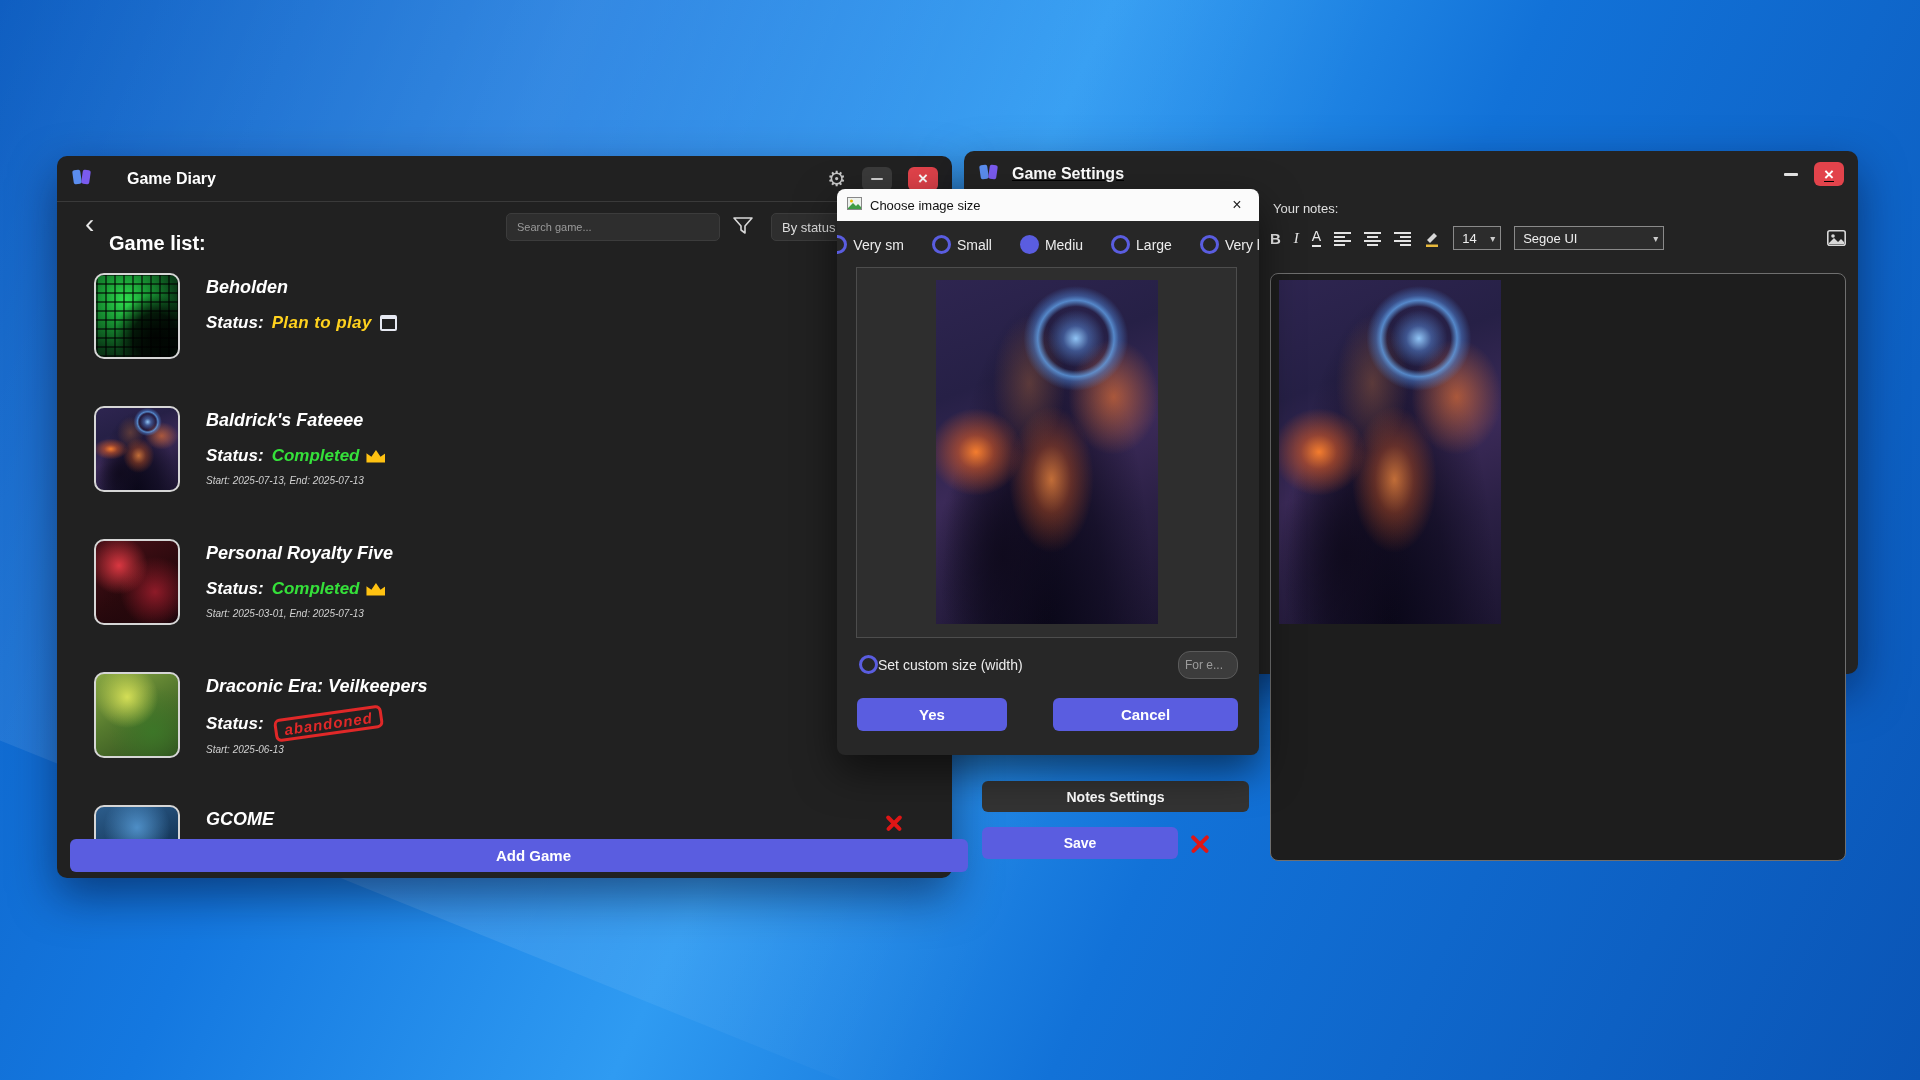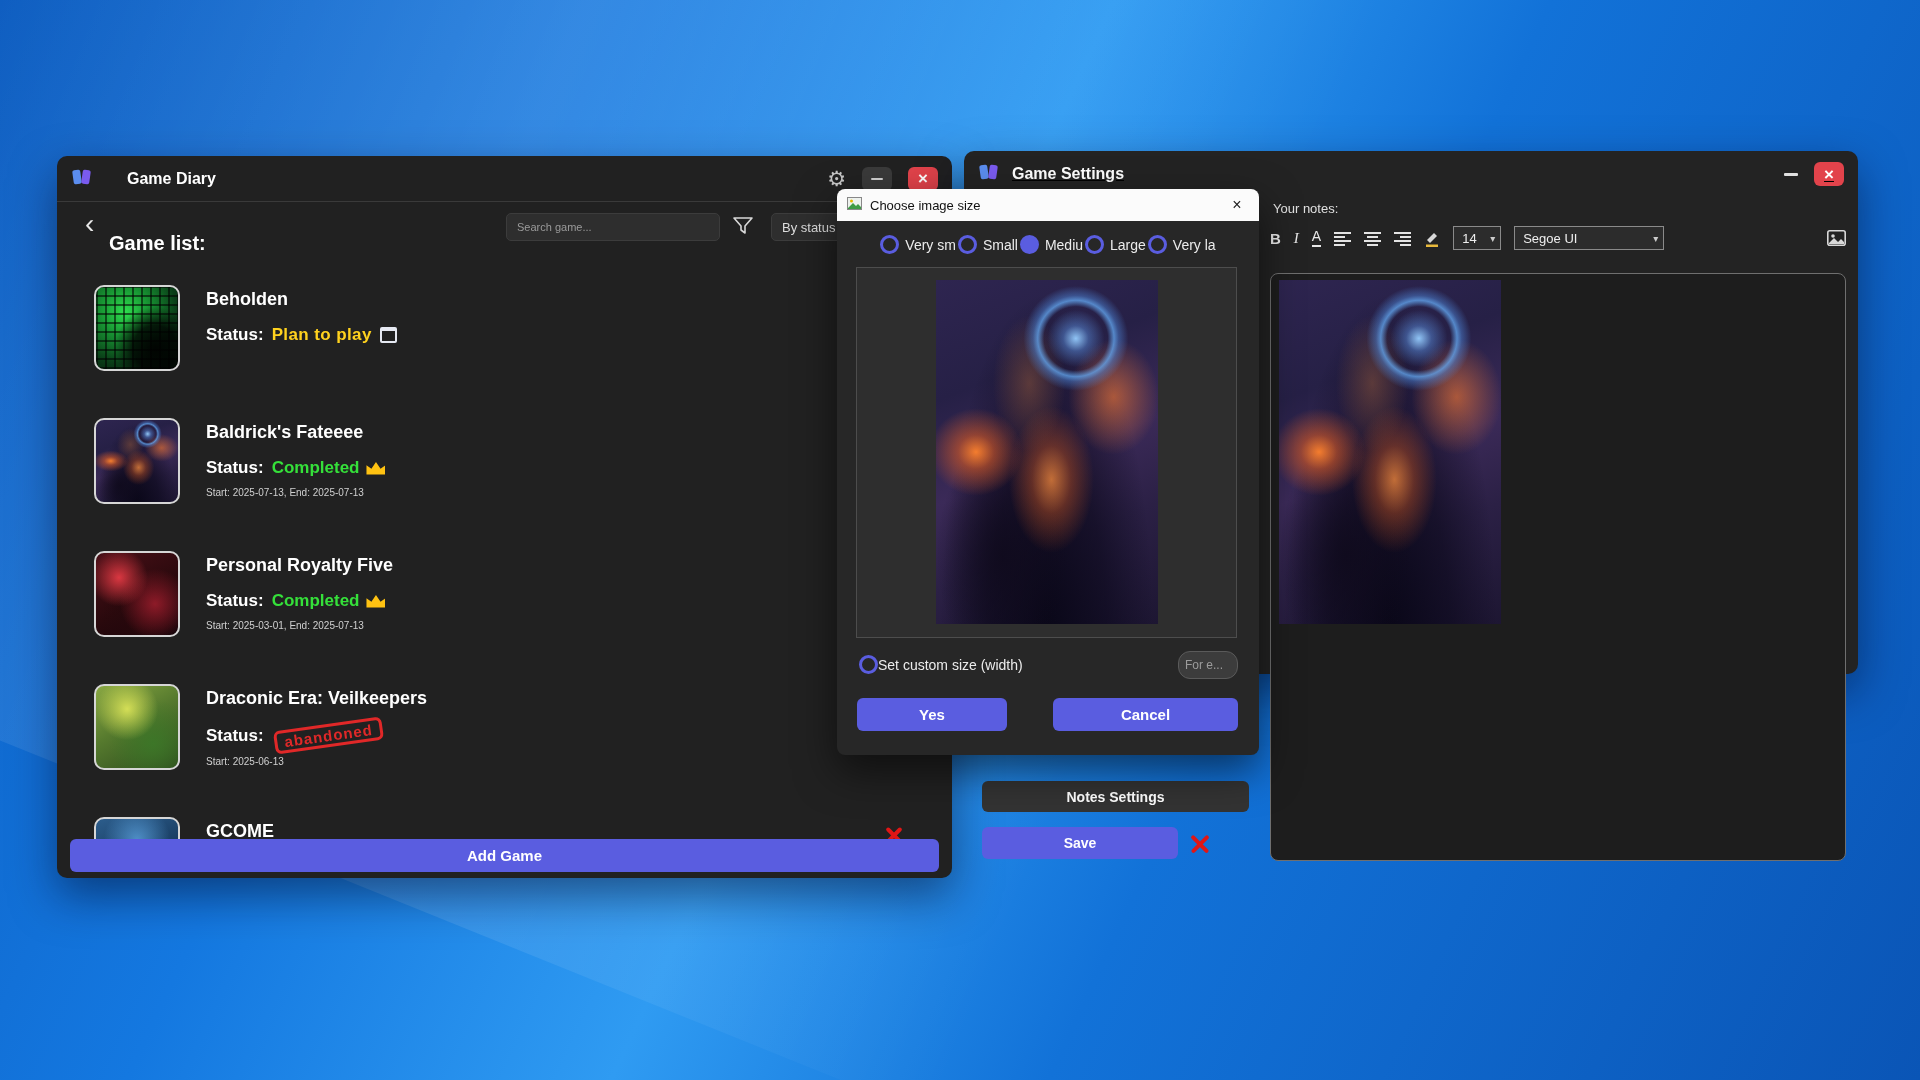--- a/index.html
+++ b/index.html
@@ -25,39 +25,39 @@
   .dash{width:14px;height:3px;background:#e0e0e0;border-radius:1px;}
 
   
   #game-diary{left:57px;top:156px;width:895px;height:722px;z-index:1;}
   .gd-back{position:absolute;left:28px;top:54px;font-size:28px;color:#e8e8e8;line-height:1;}
   .gd-heading{position:absolute;left:52px;top:62px;font-size:20px;font-weight:bold;color:#fff;margin-top:14px;}
   .gd-search{position:absolute;left:449px;top:57px;width:214px;height:28px;background:#2e2e2e;border:1px solid #3c3c3c;border-radius:5px;color:#ddd;padding:0 10px;font-size:11px;box-sizing:border-box;outline:none;}
   .gd-search::placeholder{color:#9a9a9a;}
   .funnel{position:absolute;left:676px;top:61px;}
   .gd-filter{position:absolute;left:714px;top:57px;width:150px;height:28px;background:#2e2e2e;border:1px solid #3c3c3c;border-radius:5px;color:#ddd;font-size:13px;display:flex;align-items:center;justify-content:space-between;padding:0 10px;box-sizing:border-box;}
-  .gd-list{position:absolute;left:37px;top:129px;width:816px;height:566px;overflow:hidden;}
+  .gd-list{position:absolute;left:37px;top:117px;width:816px;height:566px;overflow:hidden;font-style:italic;}
   .game-row{display:flex;margin-bottom:47px;position:relative;}
   .thumb{width:86px;height:86px;border-radius:10px;border:2px solid #d6d6d6;box-sizing:border-box;flex:none;}
   .g-info{margin-left:26px;padding-top:4px;}
   .g-title{font-size:18px;font-weight:bold;color:#fff;}
   .status-line{margin-top:15px;display:flex;align-items:center;font-size:17px;font-weight:bold;color:#fff;}
   .status-value{margin-left:8px;}
   .st-plan{color:#ffd21e;font-weight:800;letter-spacing:.4px;}
   .st-completed{color:#35e03a;}
   .st-abandoned{color:#e02828;border:3px solid #e02828;border-radius:6px;padding:0 7px;transform:rotate(-8deg);font-size:15px;letter-spacing:1px;display:inline-block;margin-left:10px;}
   .g-dates{margin-top:9px;font-size:10px;color:#d0d0d0;}
   .cal-icon{display:inline-block;width:13px;height:10px;border:2px solid #e6e9f2;border-top-width:4px;border-radius:2px;margin-left:8px;}
   .crown-icon{display:inline-block;width:19px;height:13px;margin-left:7px;background:#ffc212;clip-path:polygon(0 100%,0 28%,26% 55%,50% 4%,74% 55%,100% 28%,100% 100%);}
   .cross{position:relative;display:inline-block;}
   .cross::before,.cross::after{content:"";position:absolute;left:50%;top:50%;width:100%;height:3.5px;background:#e01616;border-radius:2px;}
   .cross::before{transform:translate(-50%,-50%) rotate(45deg);}
   .cross::after{transform:translate(-50%,-50%) rotate(-45deg);}
   .row-close{position:absolute;right:6px;top:8px;width:20px;height:20px;}
-  .add-game{position:absolute;left:13px;top:683px;width:869px;height:33px;background:#5a5de0;border-radius:6px;color:#fff;font-weight:bold;font-size:15px;display:flex;align-items:center;justify-content:center;}
+  .add-game{position:absolute;left:13px;top:683px;width:869px;height:33px;background:#5a5de0;border-radius:6px;color:#fff;font-weight:bold;font-size:15px;display:flex;align-items:center;justify-content:center;padding-left:29px;}
 
   
   .tb-beholden{
     background-color:#06170b;
     background-image:
       repeating-linear-gradient(0deg, rgba(0,0,0,.55) 0 2px, transparent 2px 9px),
       repeating-linear-gradient(90deg, rgba(0,0,0,.55) 0 2px, transparent 2px 9px),
       radial-gradient(ellipse at 72% 74%, rgba(0,0,0,.95) 0%, rgba(0,0,0,.8) 26%, transparent 48%),
       radial-gradient(circle at 35% 30%, #2ee04e 0%, #179232 32%, #0a3f18 66%, #041208 100%);
   }
@@ -91,21 +91,21 @@
       radial-gradient(ellipse at 30% 80%, rgba(15,10,28,.85) 0%, transparent 30%),
       radial-gradient(ellipse at 50% 104%, rgba(8,6,22,.95) 0%, rgba(12,9,28,.65) 38%, transparent 68%),
       linear-gradient(158deg,#2e2550 0%,#262046 28%,#3b2a58 52%,#2b2045 72%,#1d1632 100%);
   }
 
   
   #size-dialog{position:absolute;left:837px;top:189px;width:422px;height:566px;background:#272727;border-radius:8px;overflow:hidden;box-shadow:0 16px 40px rgba(0,0,0,.55);z-index:3;}
   .dlg-titlebar{height:32px;background:#fbfbfb;display:flex;align-items:center;padding:0 10px;}
   .dlg-title{font-size:13px;color:#111;margin-left:8px;}
   .dlg-close{margin-left:auto;font-size:16px;color:#222;width:24px;text-align:center;line-height:1;}
-  .size-options{position:absolute;left:0;top:46px;width:100%;display:flex;justify-content:center;gap:2px;padding:0 12px;box-sizing:border-box;align-items:center;}
+  .size-options{position:absolute;left:0;top:46px;width:100%;display:flex;justify-content:center;gap:28px;padding:0 12px;box-sizing:border-box;align-items:center;}
   .size-opt{display:flex;align-items:center;gap:6px;color:#ececec;font-size:14px;white-space:nowrap;}
   .radio{width:13px;height:13px;border:3px solid #5a5de0;border-radius:50%;flex:none;background:transparent;}
   .radio.sel{background:#5a5de0;}
   .preview-panel{position:absolute;left:19px;top:78px;width:381px;height:371px;background:#2e2e2e;border:1px solid #4d4d4d;box-sizing:border-box;display:flex;justify-content:center;}
   .preview-art{width:222px;height:344px;margin-top:12px;}
   .custom-row{position:absolute;left:22px;top:466px;display:flex;align-items:center;color:#ececec;font-size:14px;}
   .custom-input{position:absolute;right:21px;top:462px;width:60px;height:28px;background:#3c3c3c;border:1px solid #5a5a5a;border-radius:12px;color:#fef9c3;font-size:12px;padding:0 6px;box-sizing:border-box;outline:none;}
   .custom-input::placeholder{color:#9c9c9c;}
   .dlg-btn{position:absolute;top:509px;height:33px;background:#5a5de0;border-radius:6px;color:#fff;font-weight:bold;font-size:15px;display:flex;align-items:center;justify-content:center;}
   .btn-yes{left:20px;width:150px;}

